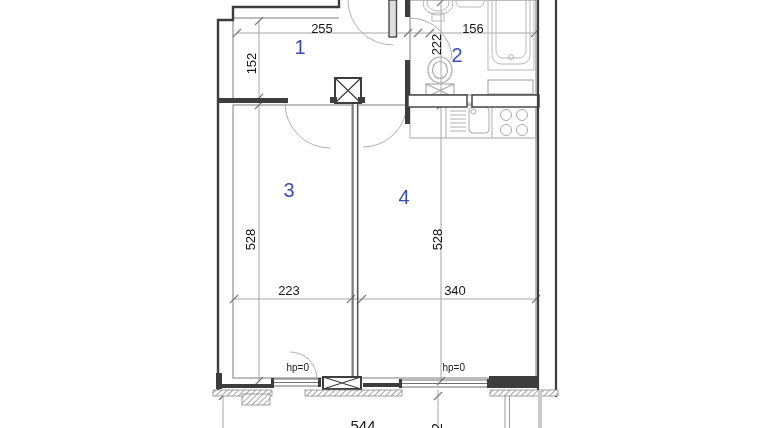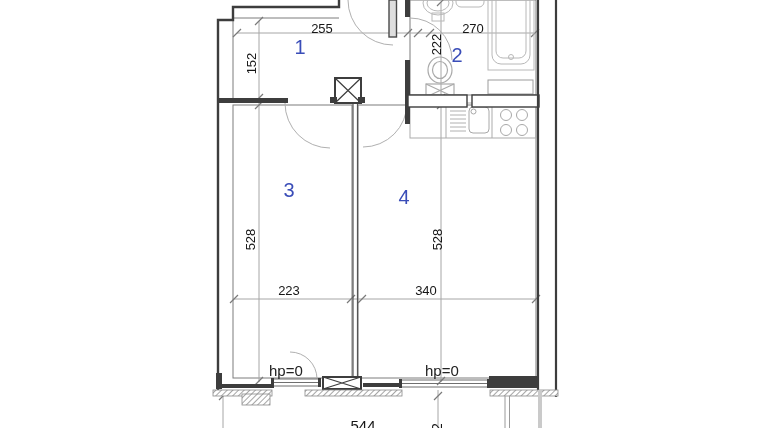--- a/index.html
+++ b/index.html
@@ -2,21 +2,21 @@
 <html><head>
 <meta charset="utf-8">
 <style>
   html,body{margin:0;padding:0;background:#ffffff;}
   #canvas{position:relative;width:760px;height:428px;background:#ffffff;overflow:hidden;
           font-family:"Liberation Sans",sans-serif;}
   #plan-svg{position:absolute;left:0;top:0;}
   .dim{position:absolute;width:40px;text-align:center;font-size:13px;color:#161616;}
   .dim.rot{transform:rotate(-90deg);}
   .roomnum{position:absolute;width:24px;text-align:center;font-size:20px;color:#3a4db8;}
-  .hp{position:absolute;width:40px;text-align:left;font-size:15px;color:#222;}
+  .hp{position:absolute;width:40px;text-align:right;font-size:10px;color:#222;}
   .cutdim{position:absolute;width:44px;text-align:center;font-size:15px;color:#161616;}
   .cutrot{position:absolute;width:16px;text-align:center;font-size:14px;color:#161616;transform:rotate(-90deg);}
 </style>
 </head>
 <body>
 
 <div id="canvas">
 
   <svg id="plan-svg" width="760" height="428" viewBox="0 0 760 428">
 
@@ -166,26 +166,26 @@
     </g>
   </svg>
 
   <div class="roomnum" style="left:288px;top:36px;">1</div>
   <div class="roomnum" style="left:445px;top:44px;">2</div>
   <div class="roomnum" style="left:277px;top:179px;">3</div>
   <div class="roomnum" style="left:392px;top:186px;">4</div>
 
   <div class="dim" style="left:302px;top:21px;">255</div>
   <div class="dim rot" style="left:231px;top:56px;">152</div>
-  <div class="dim" style="left:453px;top:21px;">270</div>
+  <div class="dim" style="left:453px;top:21px;">156</div>
   <div class="dim rot" style="left:416px;top:37px;">222</div>
   <div class="dim rot" style="left:230px;top:232px;">528</div>
   <div class="dim rot" style="left:417px;top:232px;">528</div>
   <div class="dim" style="left:269px;top:283px;">223</div>
-  <div class="dim" style="left:406px;top:283px;">340</div>
+  <div class="dim" style="left:435px;top:283px;">340</div>
 
   <div class="hp" style="left:269px;top:362px;">hp=0</div>
   <div class="hp" style="left:425px;top:362px;">hp=0</div>
 
   <div class="cutdim" style="left:341px;top:417px;">544</div>
   <div class="cutrot" style="left:429px;top:419px;">2</div>
 
 </div>
 
 </body></html>

